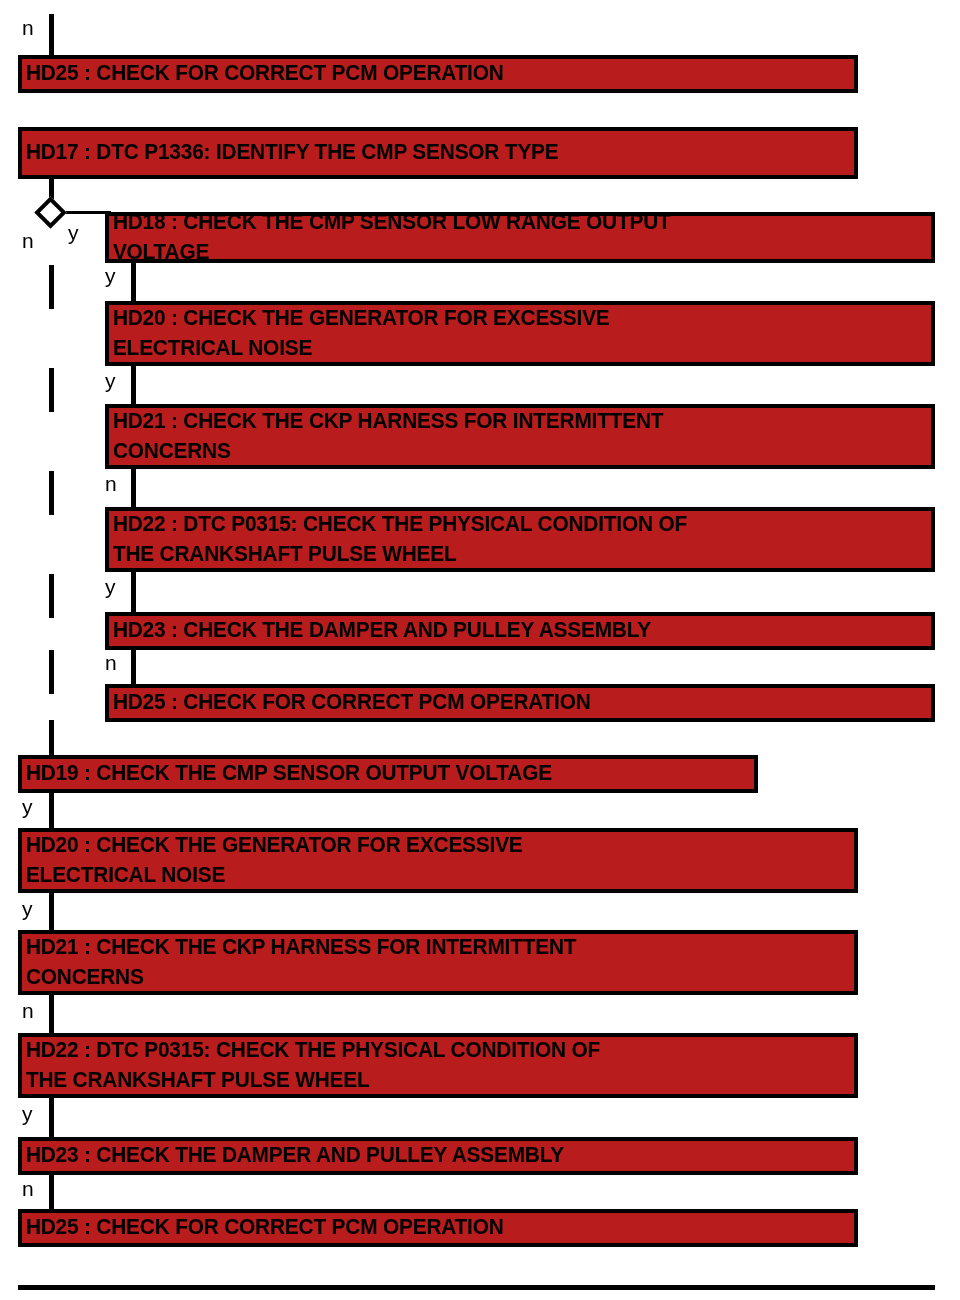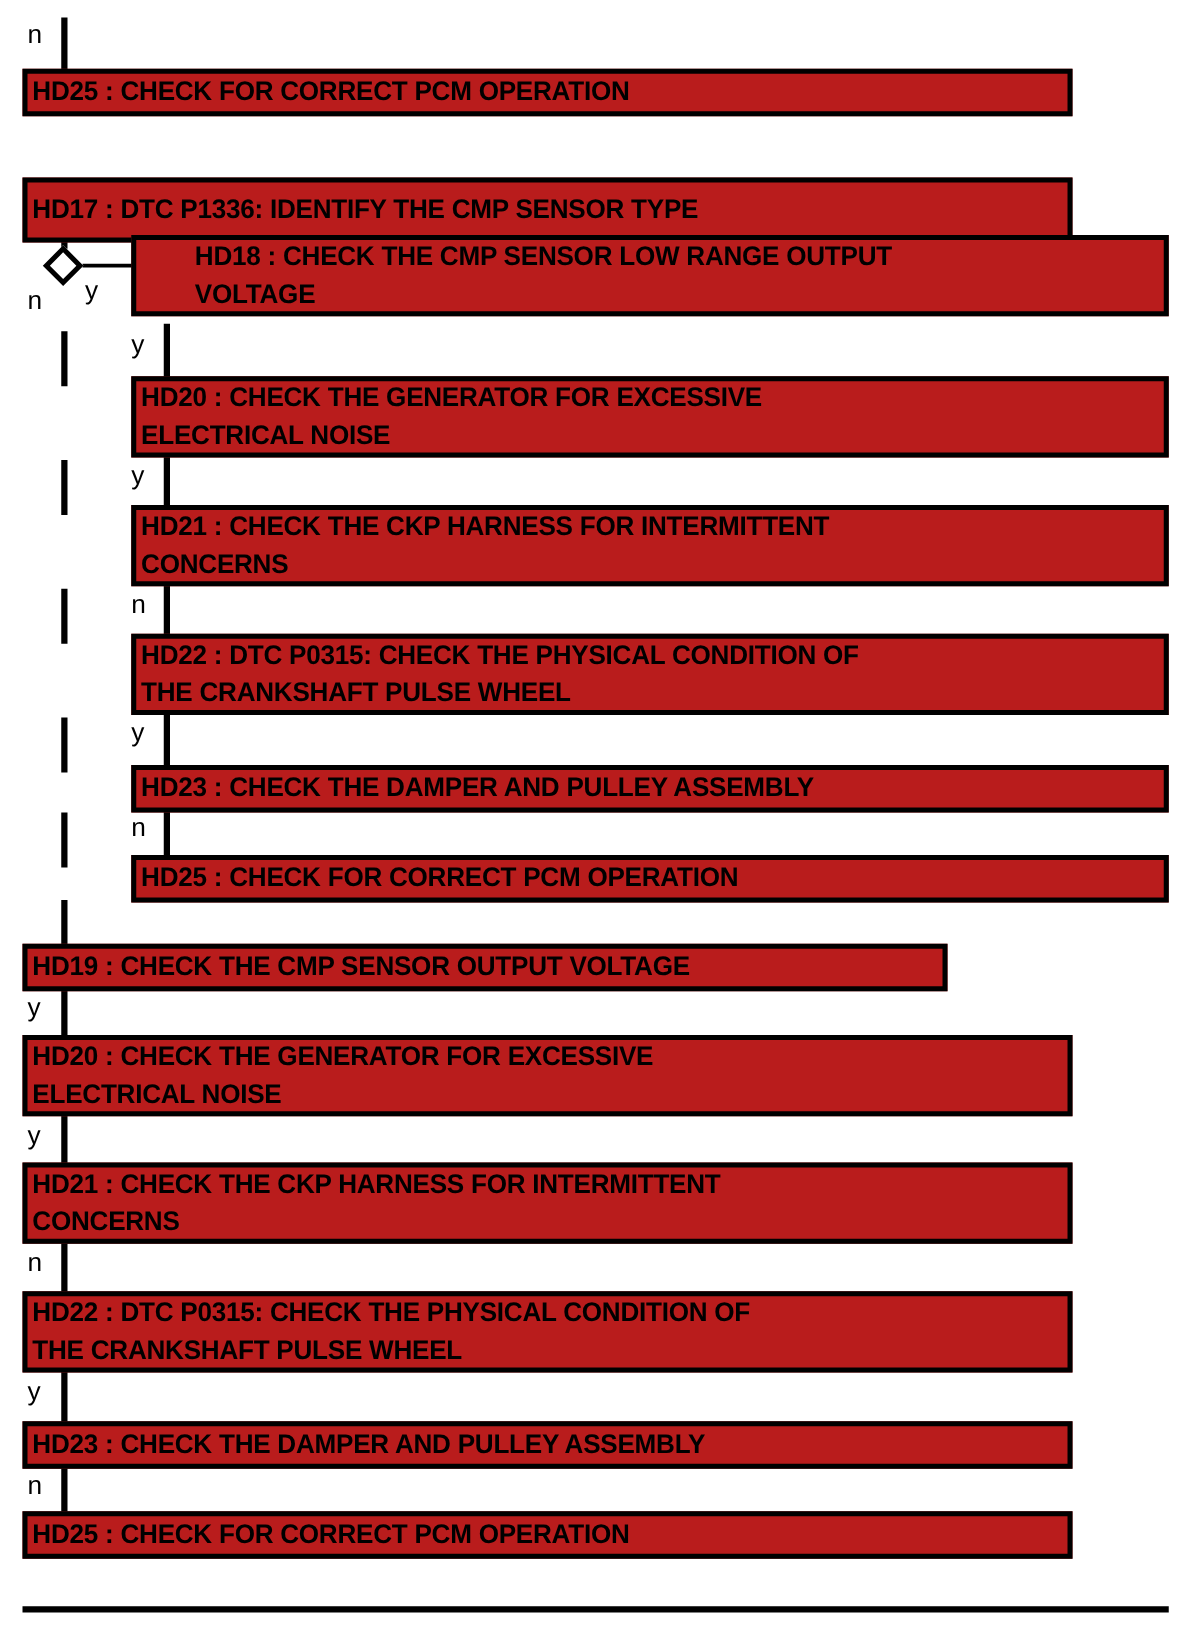--- a/index.html
+++ b/index.html
@@ -65,33 +65,33 @@
 
 <div id="canvas">
 
   <div class="elabel" style="left:22px;top:17px;">n</div>
   <div class="vline" style="left:49px;top:14px;height:45px;"></div>
 
   <div class="node" style="left:18px;top:55px;width:840px;height:38px;">
     <span class="txt">HD25 : CHECK FOR CORRECT PCM OPERATION</span>
   </div>
 
-  <div class="node" style="left:18px;top:142px;width:840px;height:52px;text-align:center;">
+  <div class="node" style="left:18px;top:127px;width:840px;height:52px;text-align:center;">
     <span class="txt">HD17 : DTC P1336: IDENTIFY THE CMP SENSOR TYPE</span>
   </div>
 
   <div class="vline" style="left:49px;top:163px;height:36px;"></div>
 
   <div class="diamond" style="left:39px;top:201px;"></div>
   <div class="elabel" style="left:22px;top:230px;">n</div>
   <div class="elabel" style="left:68px;top:222px;">y</div>
 
   <div class="hline" style="left:66px;top:211px;width:45px;height:3px;"></div>
 
-  <div class="node" style="left:105px;top:188px;width:830px;height:65px;padding-left:43px;">
+  <div class="node" style="left:105px;top:212px;width:830px;height:51px;">
     <span class="txt">HD18 : CHECK THE CMP SENSOR LOW RANGE OUTPUT
 VOLTAGE</span>
   </div>
 
   <div class="vline" style="left:131px;top:259px;height:44px;"></div>
   <div class="elabel" style="left:105px;top:265px;">y</div>
 
   <div class="node" style="left:105px;top:301px;width:830px;height:65px;">
     <span class="txt">HD20 : CHECK THE GENERATOR FOR EXCESSIVE
 ELECTRICAL NOISE</span>

